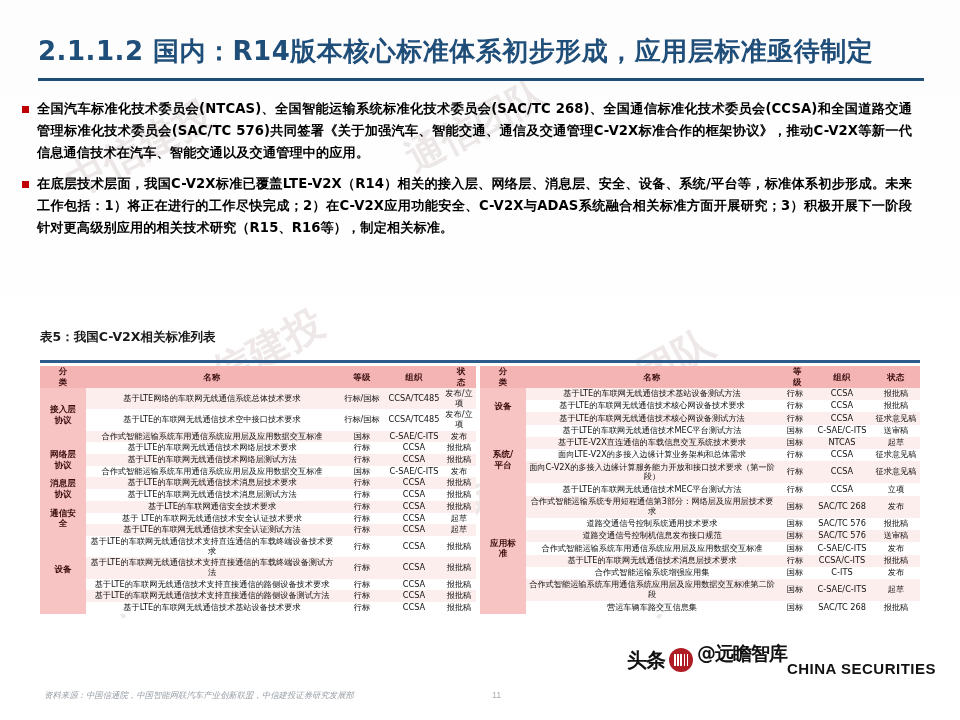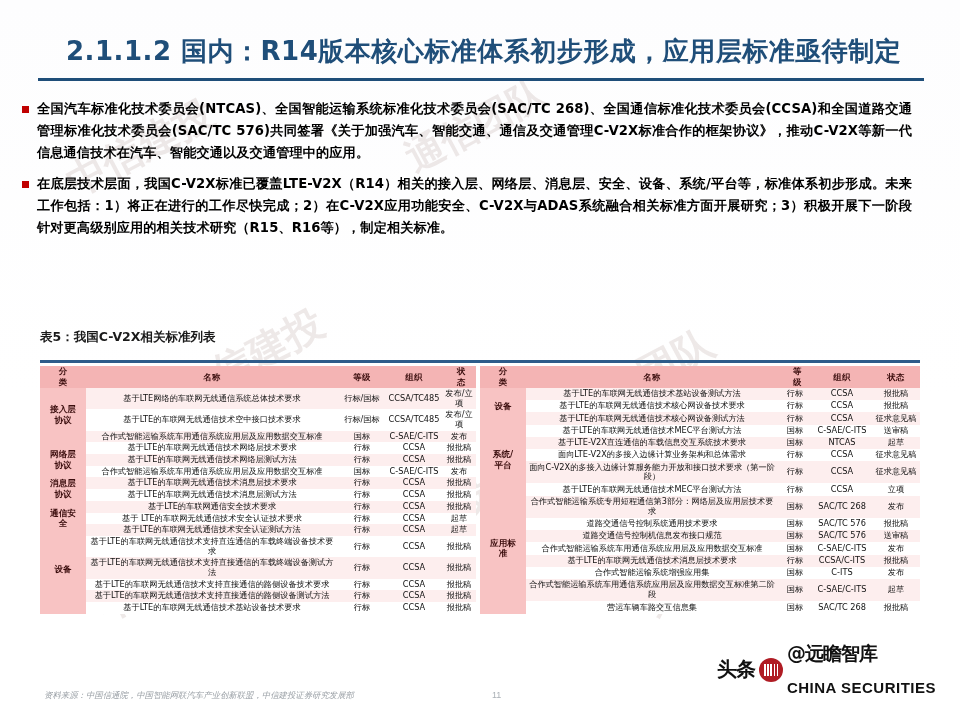--- a/index.html
+++ b/index.html
@@ -12,21 +12,20 @@
   .slide{
     position:absolute;inset:0;
     background:linear-gradient(180deg,#fdfdfe 0%,#ffffff 55%,#ffffff 100%);
   }
   
   .title-wrap{position:absolute;left:38px;top:34px;right:30px;}
   .title{
     font-size:26px;font-weight:bold;color:#1f4e79;
     letter-spacing:.5px;white-space:nowrap;
     font-family:"DejaVu Sans","Liberation Sans",sans-serif;
-    margin-left:28px;
   }
   .title-rule{
     margin-top:9px;height:3px;width:886px;
     background:#1f4e79;
   }
   
   .bullets{position:absolute;left:22px;top:98px;width:890px;}
   .bullet{display:flex;align-items:flex-start;margin-bottom:9px;}
   .bullet-mark{
     width:7px;height:7px;background:#c00000;flex:0 0 auto;
@@ -108,21 +107,21 @@
     font-family:"DejaVu Sans","Liberation Sans",sans-serif;
   }
   .brand-seal{
     width:24px;height:24px;border-radius:50%;
     background:#b01c24;position:relative;flex:0 0 auto;
   }
   .brand-seal::after{
     content:"";position:absolute;left:5px;top:6px;width:14px;height:12px;
     background:repeating-linear-gradient(90deg,#fff 0 1.6px,#b01c24 1.6px 3.2px);
   }
-  .brand-right{display:flex;flex-direction:column;line-height:1;}
+  .brand-right{display:flex;line-height:1;}
   .brand-zk{
     font-size:19px;font-weight:bold;color:#111;letter-spacing:-1px;
     font-family:"DejaVu Sans","Liberation Sans",sans-serif;
   }
   .brand-en{
     font-size:15px;font-weight:bold;color:#111;letter-spacing:.5px;
     margin-top:17px;
   }
   
   .wm{

